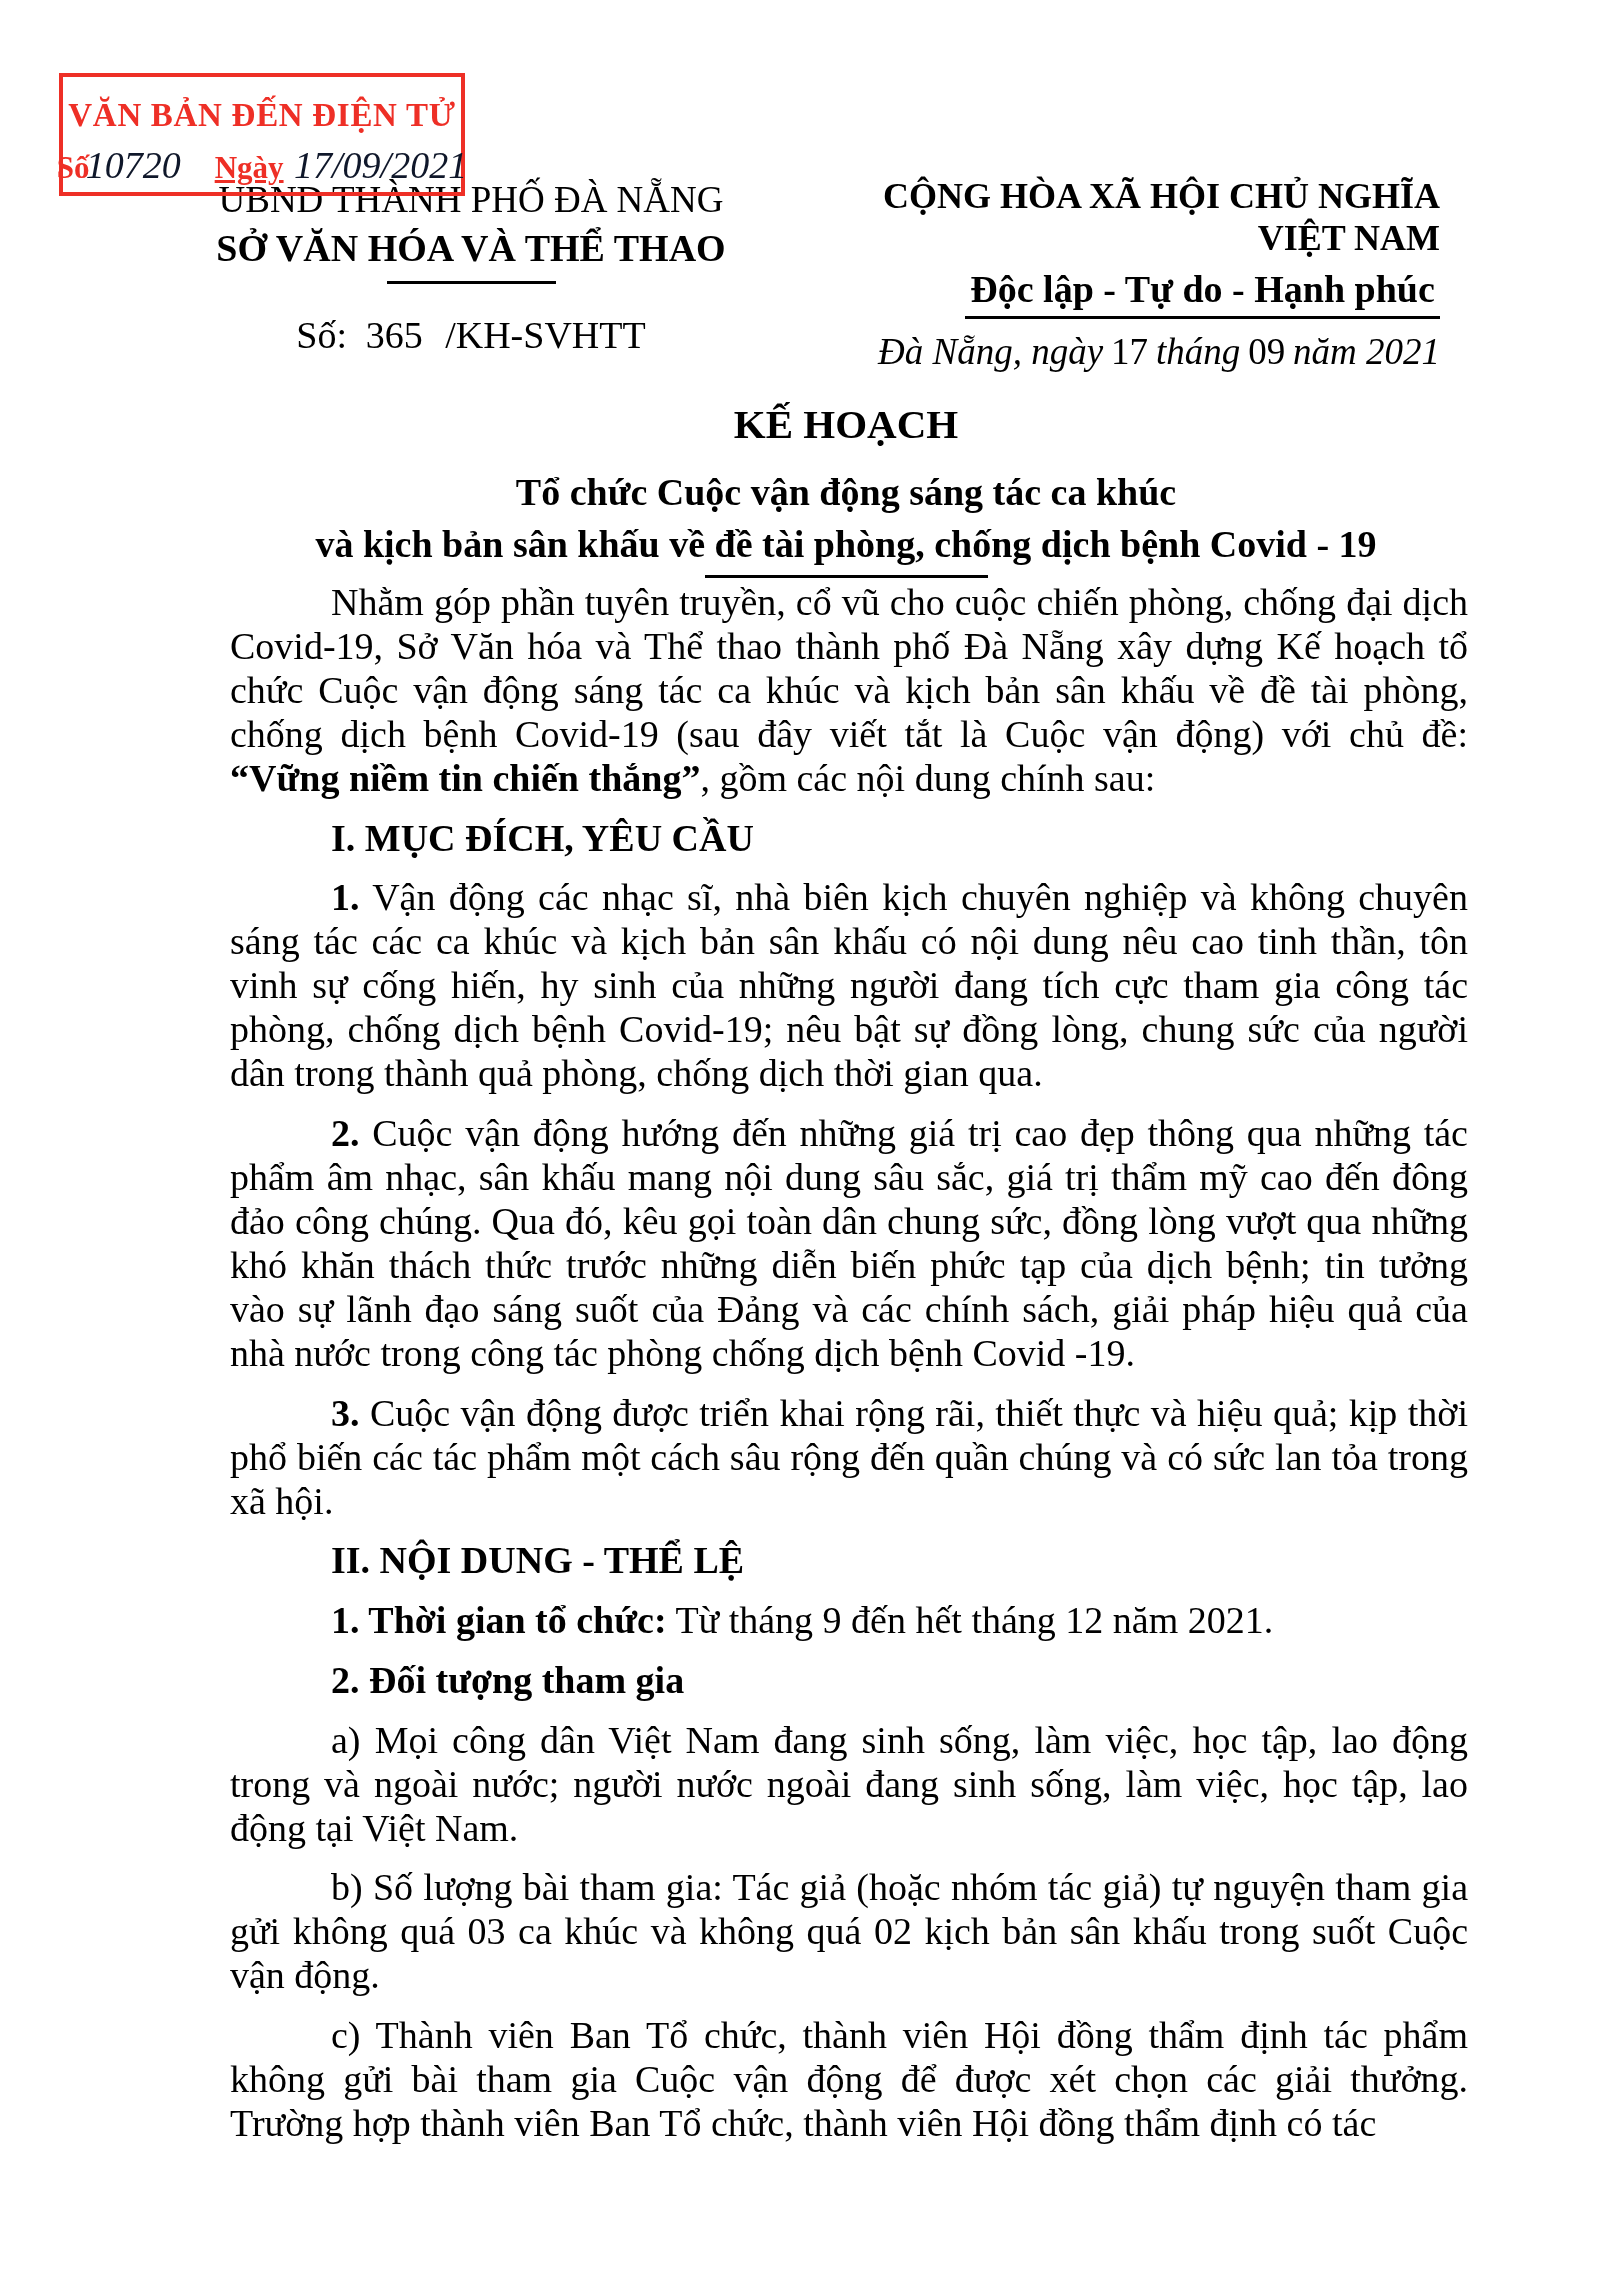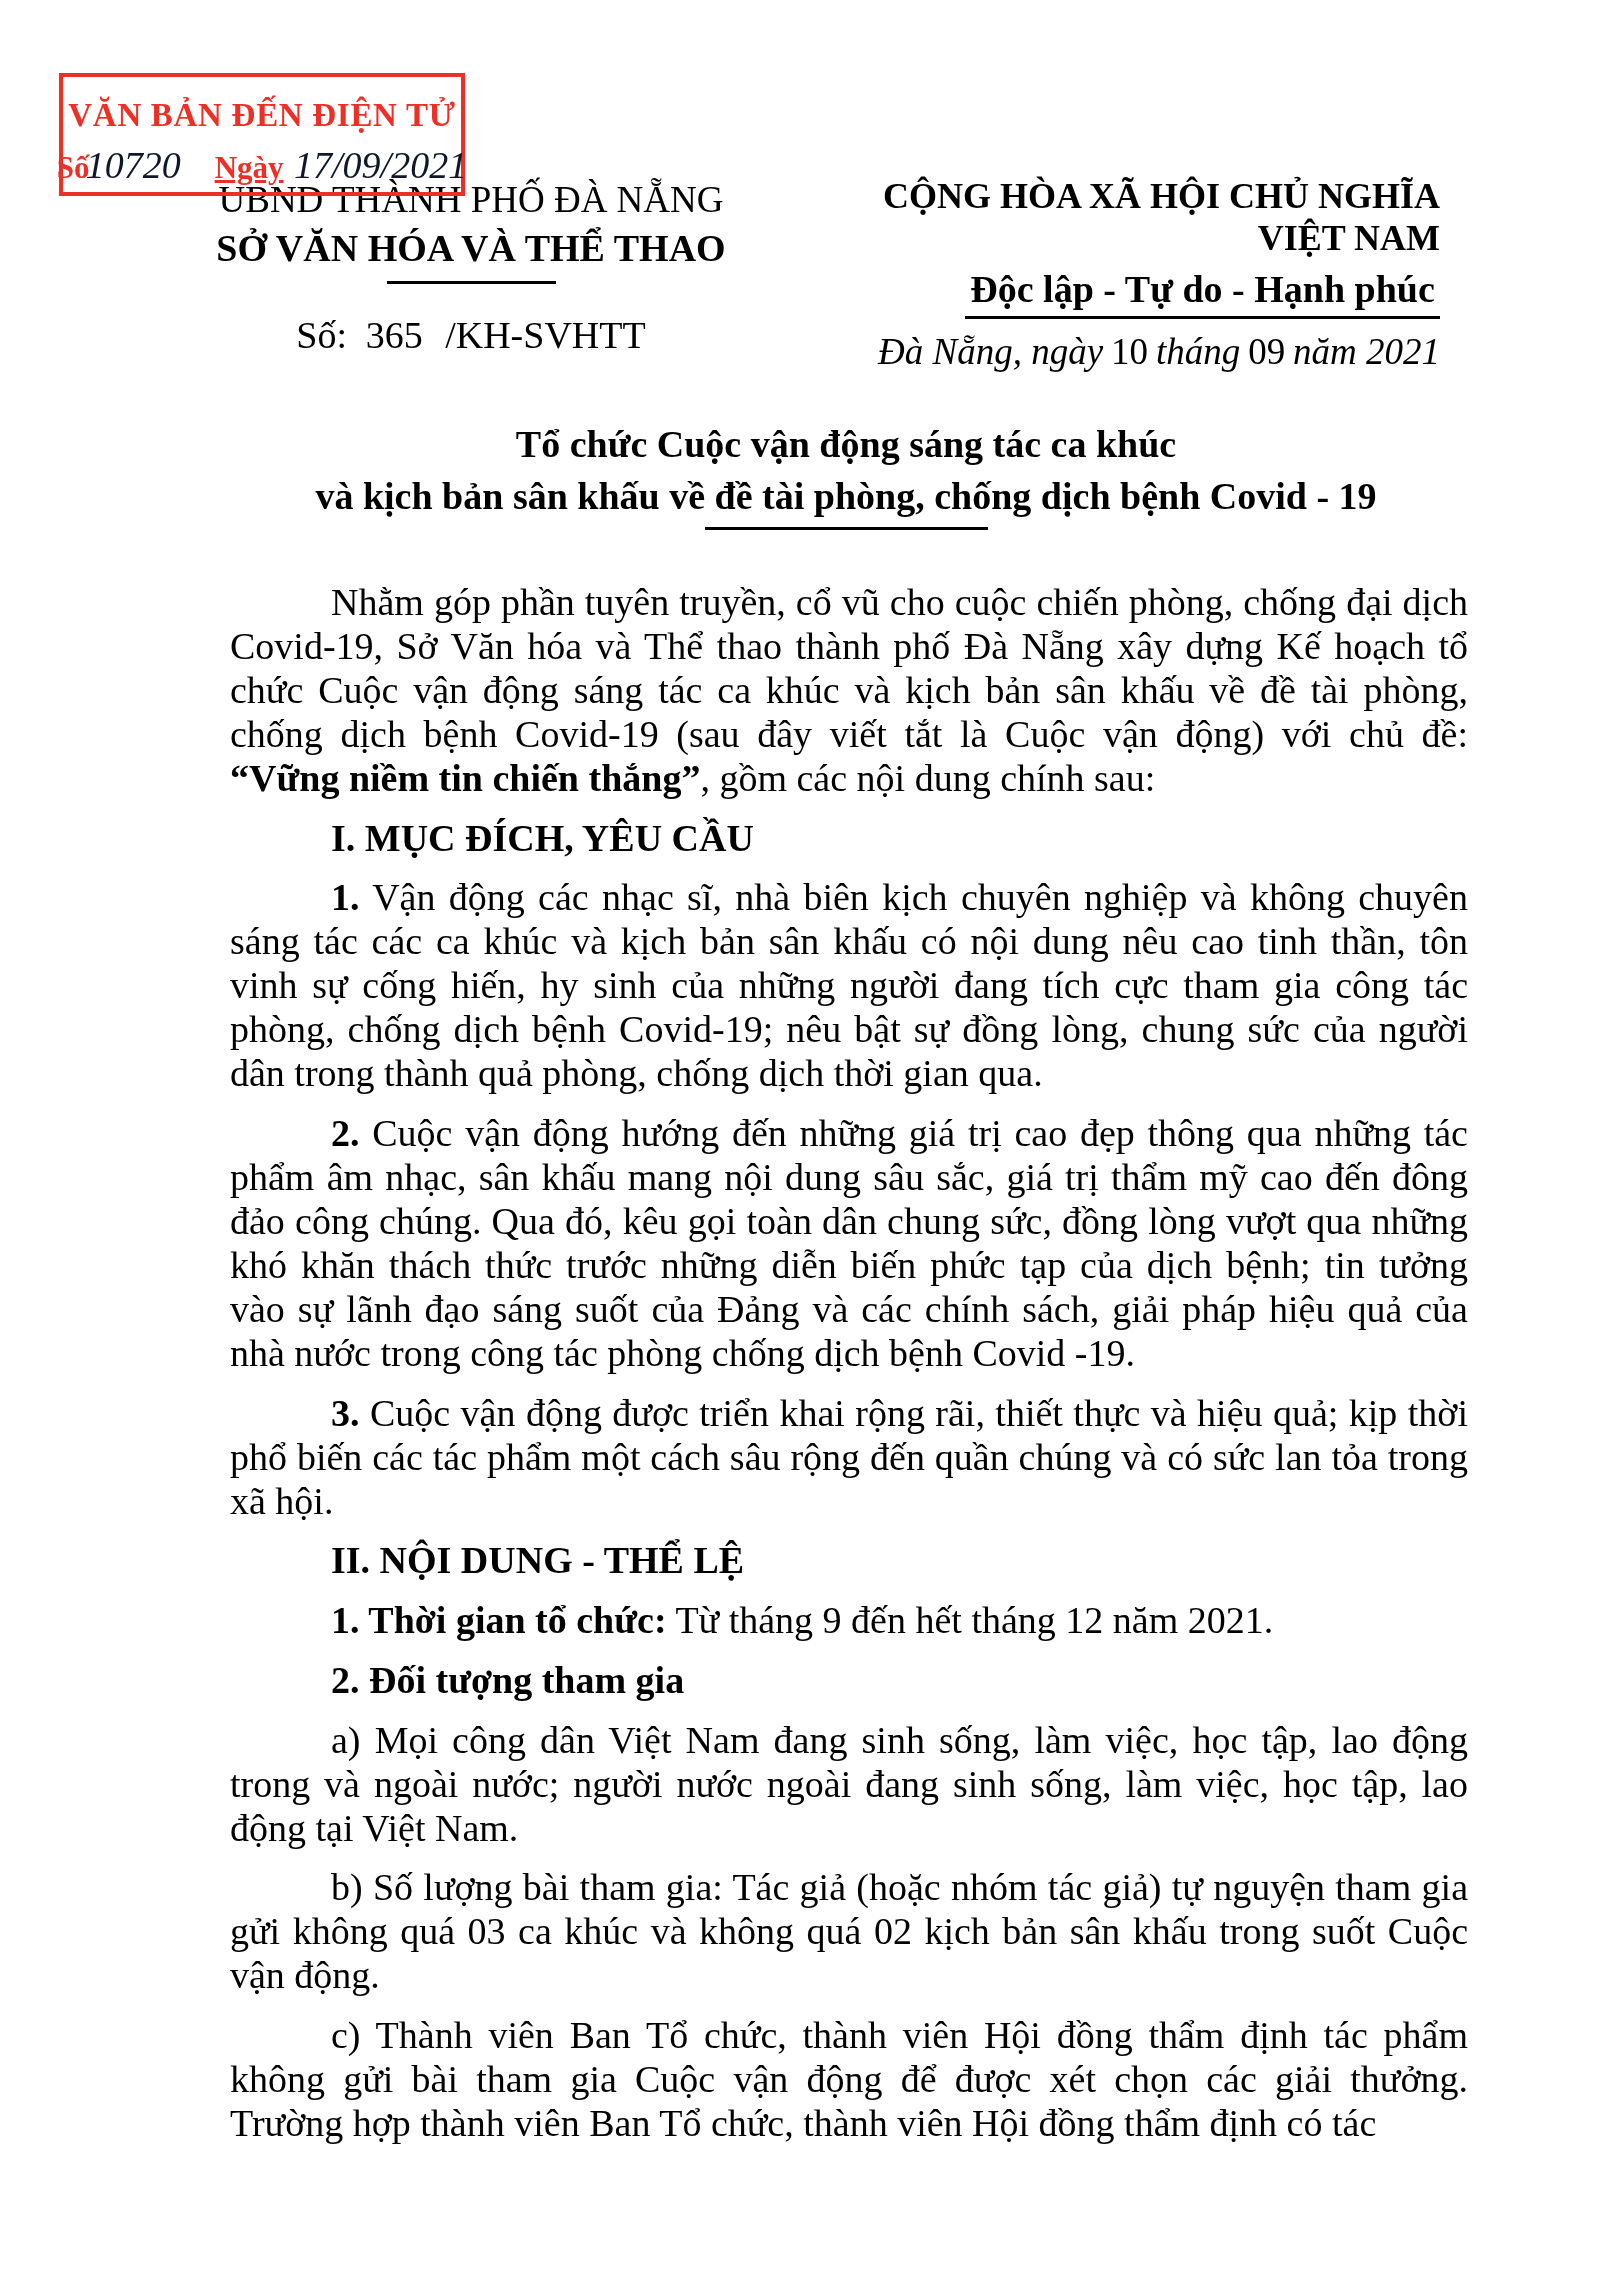--- a/index.html
+++ b/index.html
@@ -103,25 +103,26 @@
       <span>/KH-SVHTT</span>
     </div>
   </div>
 
   <div class="nat-block">
     <div class="nat-line1">CỘNG HÒA XÃ HỘI CHỦ NGHĨA VIỆT NAM</div>
     <div>
       <span class="motto">Độc lập - Tự do - Hạnh phúc</span>
     </div>
     <div class="date-line">
-      <span>Đà Nẵng, ngày</span><span class="date-num">10</span><span>tháng</span><span class="date-num">09</span><span>năm 2021</span>
+      <span>Đà Nẵng, ngày</span><span class="date-num">17</span><span>tháng</span><span class="date-num">09</span><span>năm 2021</span>
     </div>
   </div>
 
   <div class="title-block">
+    <div class="title-line1">KẾ HOẠCH</div>
     <div class="title-line2">Tổ chức Cuộc vận động sáng tác ca khúc</div>
     <div class="title-line3">và kịch bản sân khấu về đề tài phòng, chống dịch bệnh Covid - 19</div>
     <div class="title-rule"></div>
   </div>
 
   <div class="content">
 
     <p><span>Nhằm góp phần tuyên truyền, cổ vũ cho cuộc chiến phòng, chống đại dịch Covid-19, Sở Văn hóa và Thể thao thành phố Đà Nẵng xây dựng Kế hoạch tổ chức Cuộc vận động sáng tác ca khúc và kịch bản sân khấu về đề tài phòng, chống dịch bệnh Covid-19 (sau đây viết tắt là Cuộc vận động) với chủ đề: </span><span class="b">“Vững niềm tin chiến thắng”</span><span>, gồm các nội dung chính sau:</span></p>
 
     <p class="hd">I. MỤC ĐÍCH, YÊU CẦU</p>

